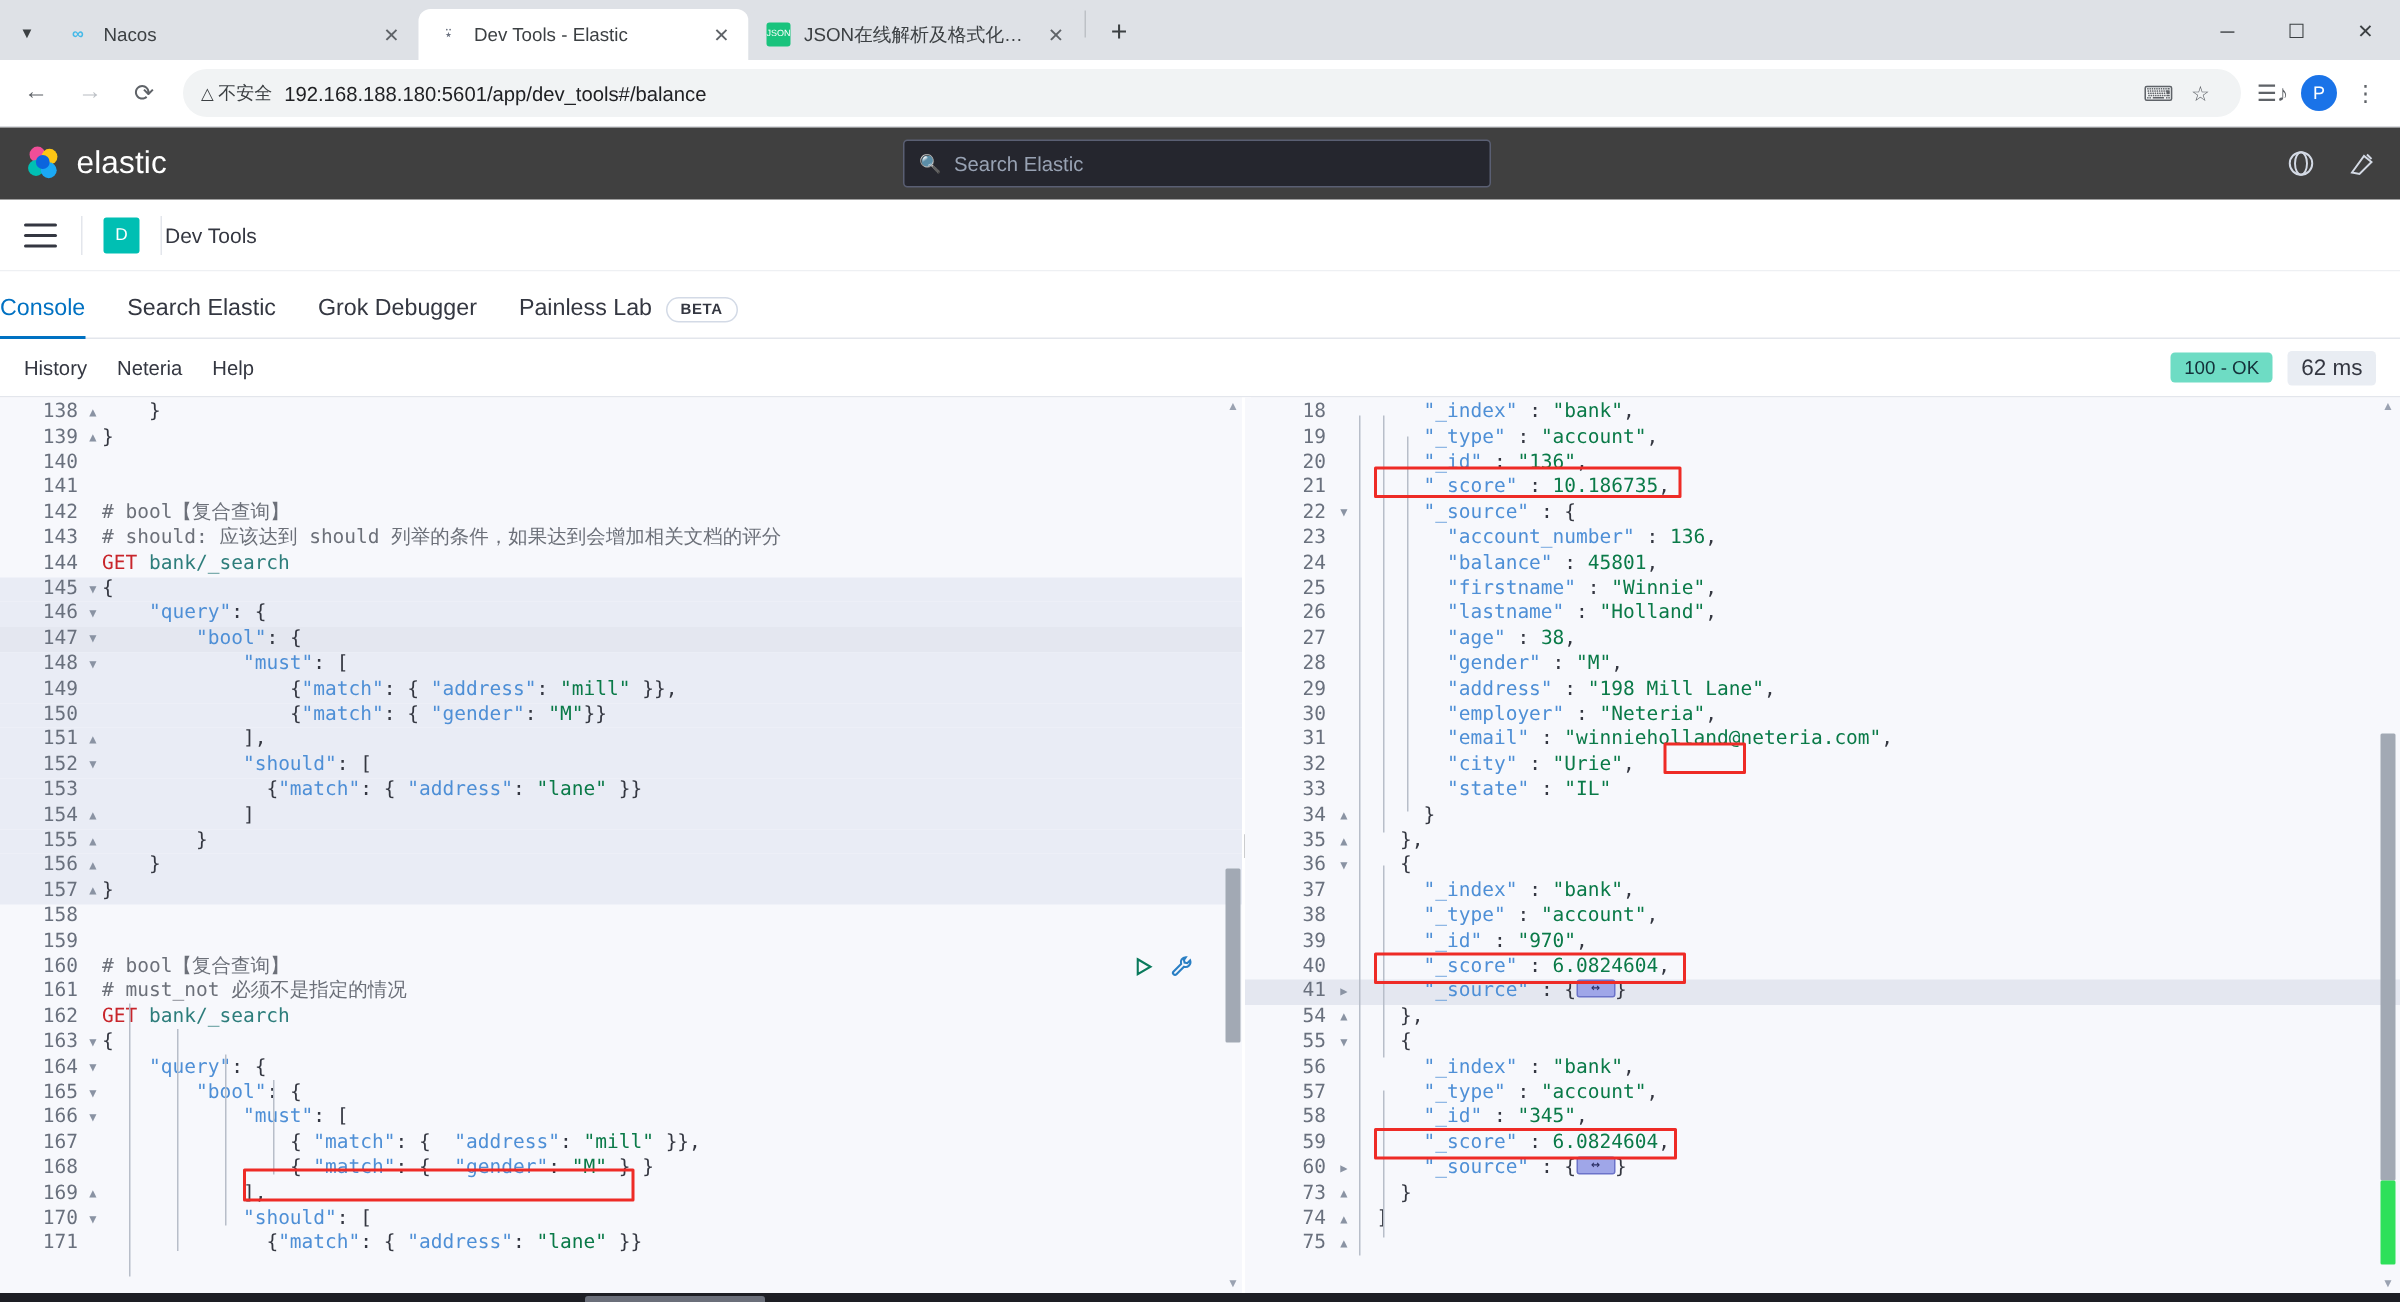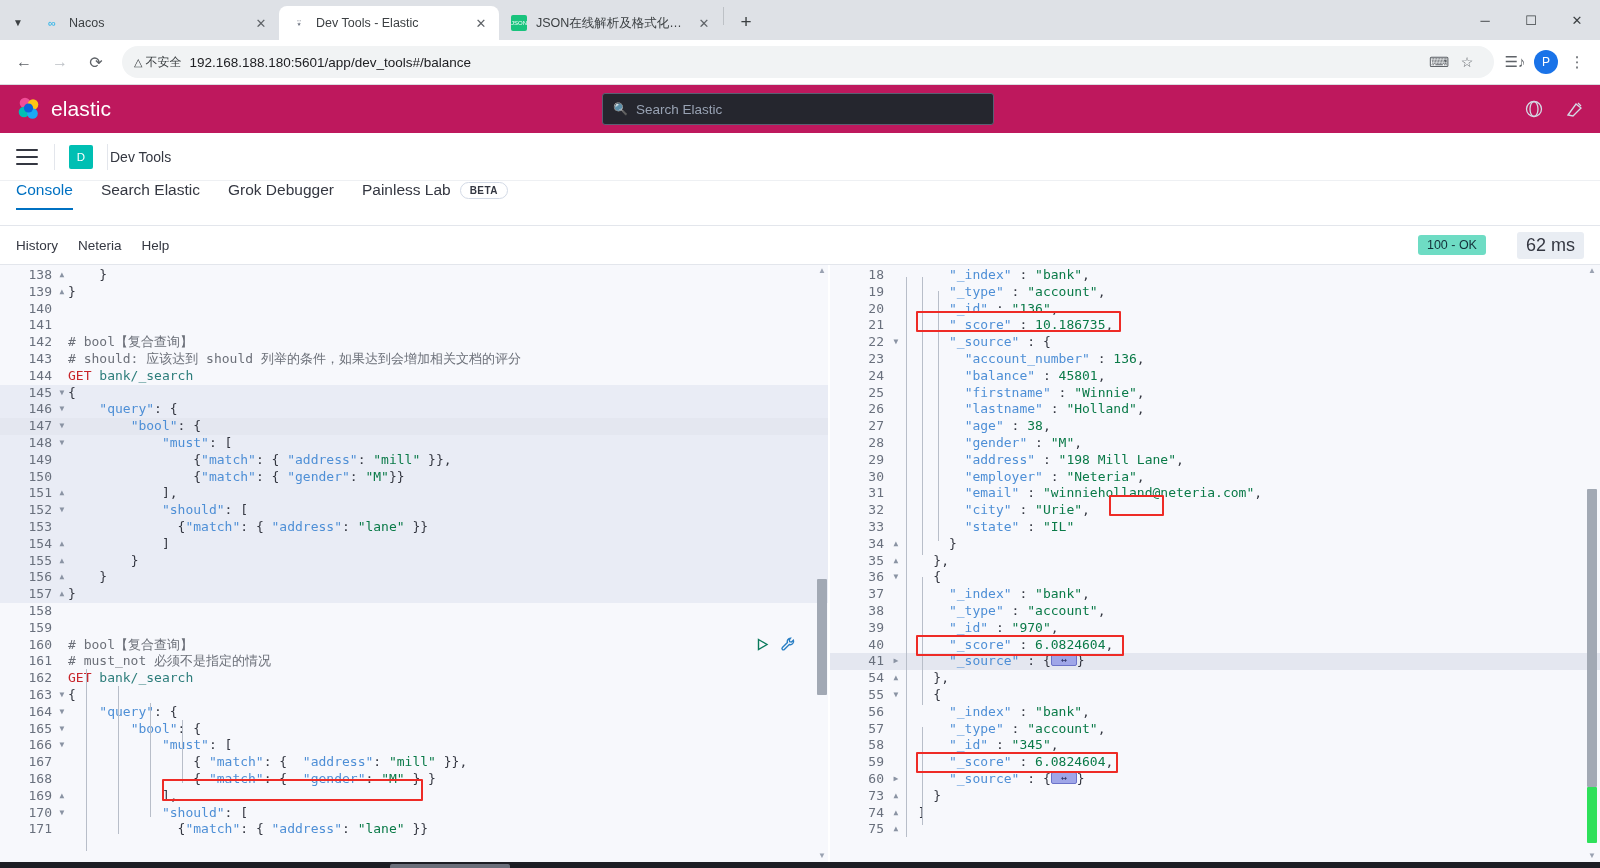--- a/index.html
+++ b/index.html
@@ -129,21 +129,21 @@
   .profile-avatar {
     width: 24px; height: 24px; border-radius: 50%;
     background: #1a73e8; color: #fff;
     display: flex; align-items: center; justify-content: center;
     font-size: 12px; margin: 0 4px;
   }
 
   
   .elastic-header {
     height: 48px;
-    background: #be185d;
+    background: #404040;
     display: flex;
     align-items: center;
     padding: 0 16px;
     position: relative;
   }
   .elastic-logo-wrap { display: flex; align-items: center; }
   .elastic-mark { width: 26px; height: 26px; position: relative; margin-right: 9px; }
   .elastic-word { color: #fff; font-size: 21px; letter-spacing: .1px; }
   .search-elastic {
     position: absolute;
@@ -188,22 +188,22 @@
     border-radius: 2px;
     margin: 0 14px;
   }
   .bc-title { font-size: 14px; color: #343741; margin-left: 2px; }
 
   
   .app-tabs {
     height: 45px;
     background: #fff;
     display: flex;
-    align-items: flex-start;
-    padding: 0 16px;
+    align-items: flex-end;
+    padding: 0 0;
     border-bottom: 1px solid #e3e6ec;
     gap: 28px;
   }
   .app-tab {
     font-size: 15.5px;
     color: #343741;
     padding-bottom: 10px;
     display: flex; align-items: center; gap: 9px;
     position: relative;
   }
@@ -241,24 +241,23 @@
   .status-badge {
     background: #6edcc4;
     color: #14313a;
     font-size: 12.5px;
     padding: 3px 9px;
     border-radius: 3px;
   }
   .time-badge {
     background: #e9edf3;
     color: #343741;
-    font-size: 18px;
+    font-size: 15px;
     padding: 3px 9px;
     border-radius: 3px;
-    margin-left: 21px;
   }
 
   
   .editor-area {
     display: flex;
     height: 598px;
     background: #fff;
     position: relative;
     border-top: 1px solid #e3e6ec;
   }

